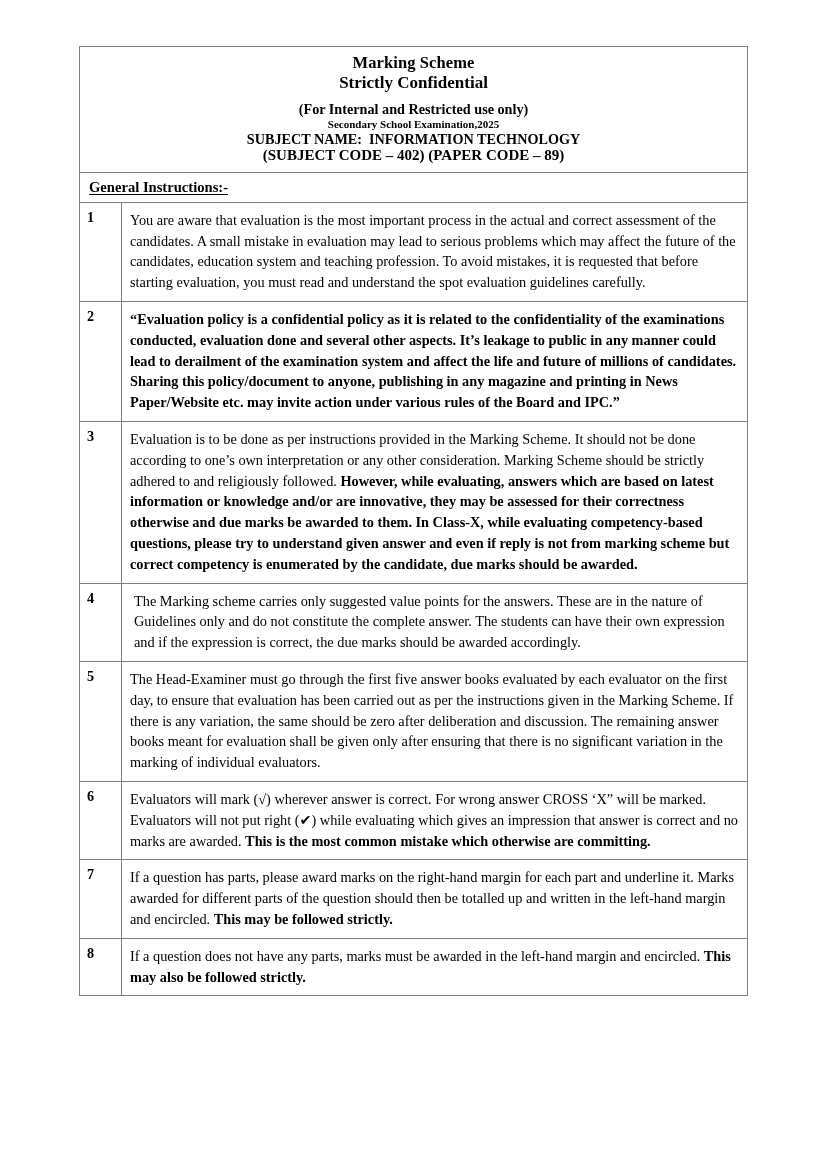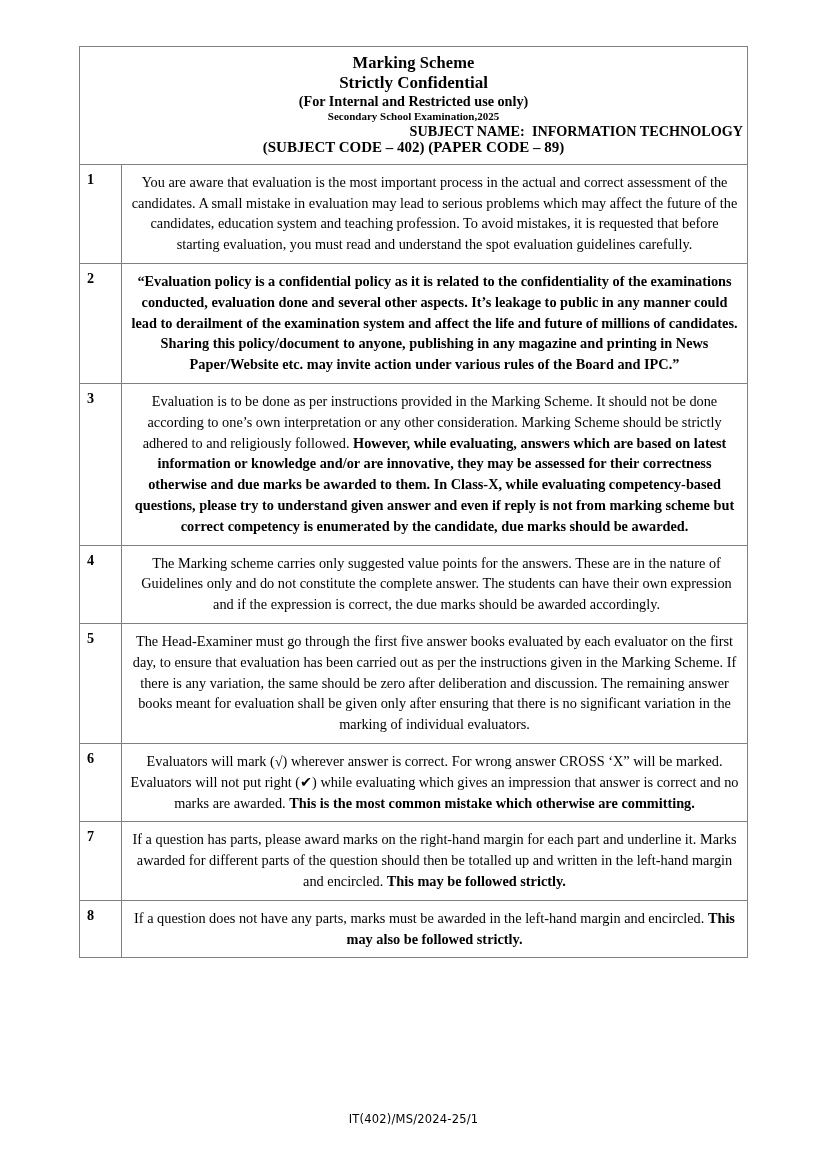--- a/index.html
+++ b/index.html
@@ -43,23 +43,23 @@
     padding: 6px 4px 7px 4px;
     line-height: 1.17;
   }
   .hdr-line {
     font-weight: bold;
     display: block;
     white-space: pre;
   }
   .hdr-title   { font-size: 16.5px; letter-spacing: 0.1px; padding-bottom: 1px; }
   .hdr-sub     { font-size: 17px; }
-  .hdr-sub2    { font-size: 14.2px; }
+  .hdr-sub2    { font-size: 14.2px; margin-top: 8px; }
   .hdr-exam    { font-size: 11px; }
-  .hdr-subject { font-size: 14.2px; text-align: right; }
+  .hdr-subject { font-size: 14.2px; }
   .hdr-codes   { font-size: 15px; }
 
   
   td.gi-cell {
     padding: 5px 4px 6px 9px;
   }
   .gi-text {
     font-weight: bold;
     font-size: 14.6px;
     text-decoration: underline;
@@ -71,21 +71,21 @@
     width: 42px;
     padding: 6px 4px 6px 7px;
     font-weight: bold;
     font-size: 14.2px;
     line-height: 1.25;
   }
   td.body-cell {
     padding: 7px 8px 8px 8px;
     font-size: 14.3px;
     line-height: 1.455;
-    text-align: center;
+    text-align: left;
   }
   td.body-cell.indent { padding-left: 12px; }
   .b { font-weight: bold; }
 
   
   .footer {
     position: absolute;
     left: 0;
     top: 1112px;
     width: 827px;
@@ -112,20 +112,25 @@
         <td class="header-cell" colspan="2">
           <span class="hdr-line hdr-title">Marking Scheme</span>
           <span class="hdr-line hdr-sub">Strictly Confidential</span>
           <span class="hdr-line hdr-sub2">(For Internal and Restricted use only)</span>
           <span class="hdr-line hdr-exam">Secondary School Examination,2025</span>
           <span class="hdr-line hdr-subject">SUBJECT NAME:  INFORMATION TECHNOLOGY</span>
           <span class="hdr-line hdr-codes">(SUBJECT CODE – 402) (PAPER CODE – 89)</span>
         </td>
       </tr>
 
+      <tr>
+        <td class="gi-cell" colspan="2">
+          <span class="gi-text">General Instructions:-</span>
+        </td>
+      </tr>
 
     <tr>
           <td class="num-cell">1</td>
           <td class="body-cell"><span>You are aware that evaluation is the most important process in the actual and correct assessment of the candidates. A small mistake in evaluation may lead to serious problems which may affect the future of the candidates, education system and teaching profession. To avoid mistakes, it is requested that before starting evaluation, you must read and understand the spot evaluation guidelines carefully.</span></td>
         </tr>
         <tr>
           <td class="num-cell">2</td>
           <td class="body-cell"><span class="b">“Evaluation policy is a confidential policy as it is related to the confidentiality of the examinations conducted, evaluation done and several other aspects. It’s leakage to public in any manner could lead to derailment of the examination system and affect the life and future of millions of candidates. Sharing this policy/document to anyone, publishing in any magazine and printing in News Paper/Website etc. may invite action under various rules of the Board and IPC.”</span></td>
         </tr>
         <tr>
@@ -148,15 +153,14 @@
           <td class="num-cell">7</td>
           <td class="body-cell"><span>If a question has parts, please award marks on the right-hand margin for each part and underline it. Marks awarded for different parts of the question should then be totalled up and written in the left-hand margin and encircled. </span><span class="b">This may be followed strictly.</span></td>
         </tr>
         <tr>
           <td class="num-cell">8</td>
           <td class="body-cell"><span>If a question does not have any parts, marks must be awarded in the left-hand margin and encircled. </span><span class="b">This may also be followed strictly.</span></td>
         </tr>
       </tbody>
   </table>
 
-  <div class="footer">IT(402)/MS/2024-25/1</div>
 
 </div>
 
 </body></html>

